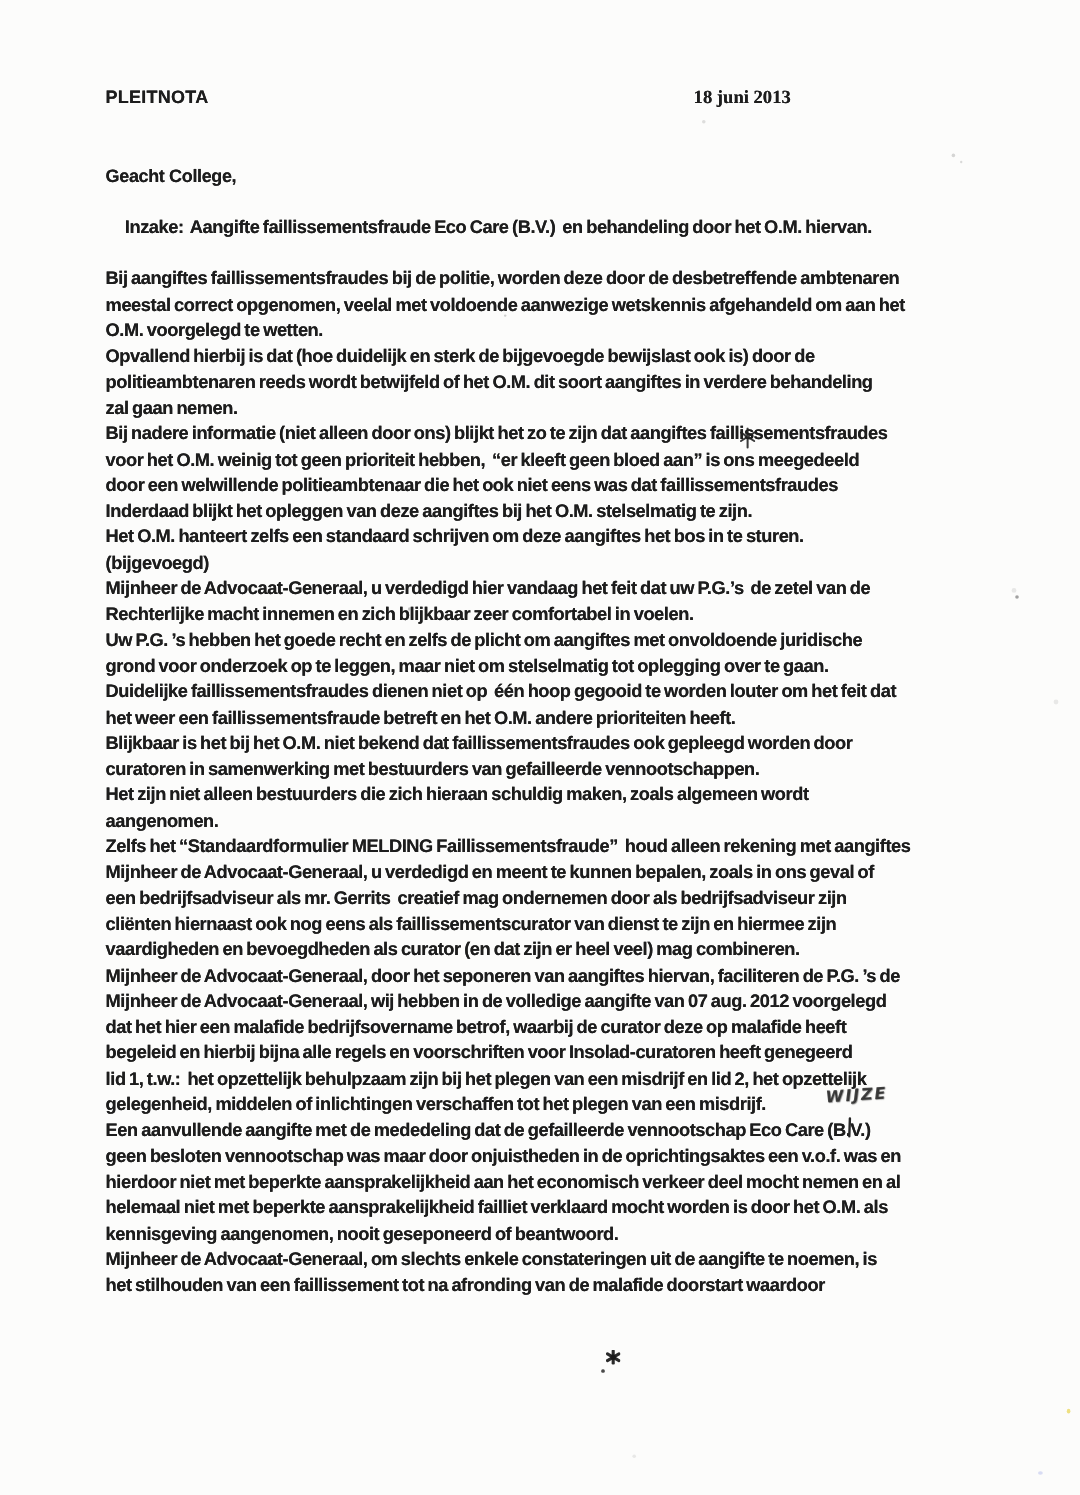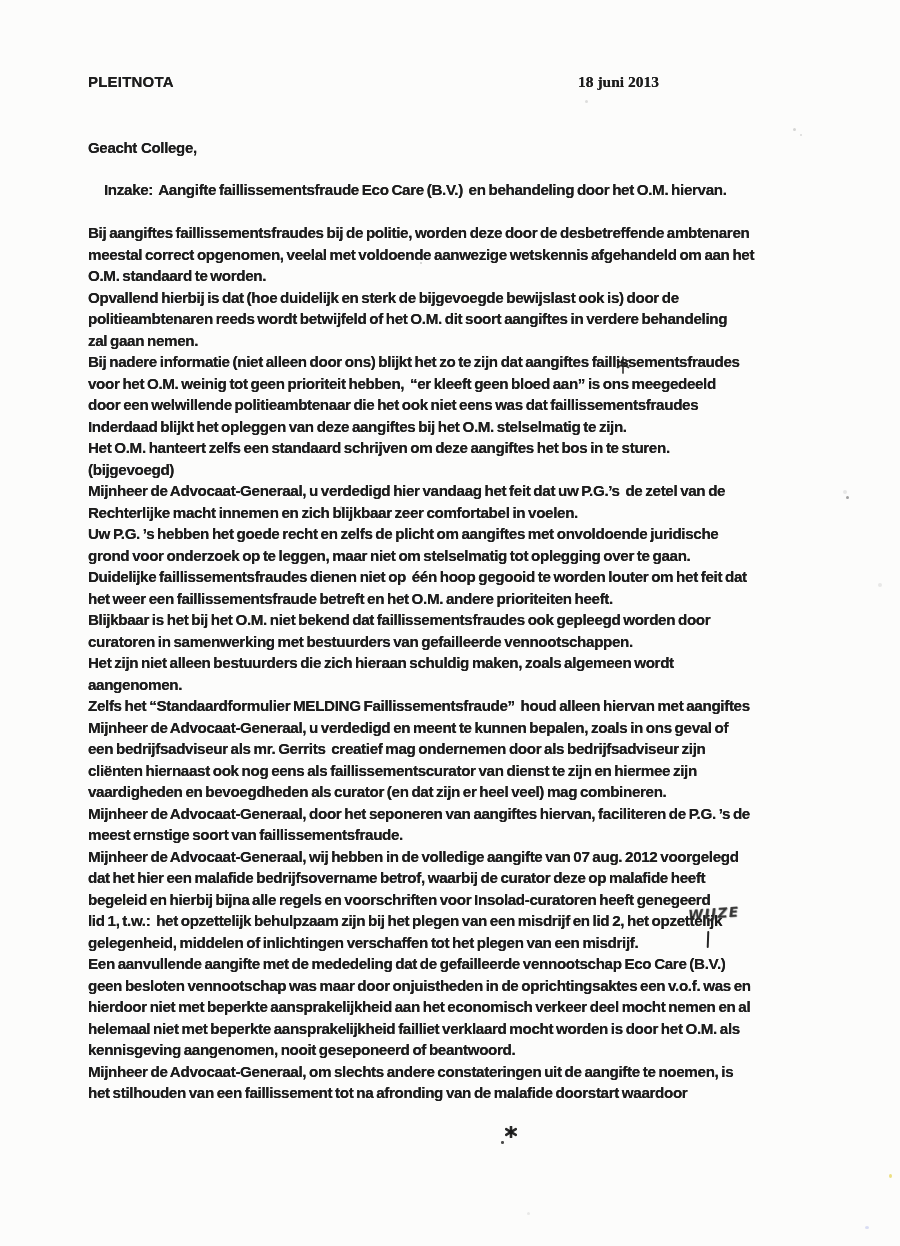--- a/index.html
+++ b/index.html
@@ -139,58 +139,57 @@
     <span class="doc-date">18 juni 2013</span>
   </div>
 
   <div class="salutation">Geacht College,</div>
 
   <div class="subject-line">Inzake:  Aangifte faillissementsfraude Eco Care (B.V.)  en behandeling door het O.M. hiervan.</div>
 
   <div class="body-text">
       <div class="body-line">Bij aangiftes faillissementsfraudes bij de politie, worden deze door de desbetreffende ambtenaren</div>
       <div class="body-line">meestal correct opgenomen, veelal met voldoende aanwezige wetskennis afgehandeld om aan het</div>
-      <div class="body-line">O.M. standaard te worden.</div>
+      <div class="body-line">O.M. voorgelegd te wetten.</div>
       <div class="body-line">Opvallend hierbij is dat (hoe duidelijk en sterk de bijgevoegde bewijslast ook is) door de</div>
       <div class="body-line">politieambtenaren reeds wordt betwijfeld of het O.M. dit soort aangiftes in verdere behandeling</div>
       <div class="body-line">zal gaan nemen.</div>
       <div class="body-line">Bij nadere informatie (niet alleen door ons) blijkt het zo te zijn dat aangiftes faillissementsfraudes</div>
       <div class="body-line">voor het O.M. weinig tot geen prioriteit hebben,  “er kleeft geen bloed aan” is ons meegedeeld</div>
       <div class="body-line">door een welwillende politieambtenaar die het ook niet eens was dat faillissementsfraudes</div>
       <div class="body-line">Inderdaad blijkt het opleggen van deze aangiftes bij het O.M. stelselmatig te zijn.</div>
       <div class="body-line">Het O.M. hanteert zelfs een standaard schrijven om deze aangiftes het bos in te sturen.</div>
       <div class="body-line">(bijgevoegd)</div>
       <div class="body-line">Mijnheer de Advocaat-Generaal, u verdedigd hier vandaag het feit dat uw P.G.’s  de zetel van de</div>
       <div class="body-line">Rechterlijke macht innemen en zich blijkbaar zeer comfortabel in voelen.</div>
       <div class="body-line">Uw P.G. ’s hebben het goede recht en zelfs de plicht om aangiftes met onvoldoende juridische</div>
       <div class="body-line">grond voor onderzoek op te leggen, maar niet om stelselmatig tot oplegging over te gaan.</div>
       <div class="body-line">Duidelijke faillissementsfraudes dienen niet op  één hoop gegooid te worden louter om het feit dat</div>
       <div class="body-line">het weer een faillissementsfraude betreft en het O.M. andere prioriteiten heeft.</div>
       <div class="body-line">Blijkbaar is het bij het O.M. niet bekend dat faillissementsfraudes ook gepleegd worden door</div>
       <div class="body-line">curatoren in samenwerking met bestuurders van gefailleerde vennootschappen.</div>
       <div class="body-line">Het zijn niet alleen bestuurders die zich hieraan schuldig maken, zoals algemeen wordt</div>
       <div class="body-line">aangenomen.</div>
-      <div class="body-line">Zelfs het “Standaardformulier MELDING Faillissementsfraude”  houd alleen hiervan met aangiftes</div>
+      <div class="body-line">Zelfs het “Standaardformulier MELDING Faillissementsfraude”  houd alleen rekening met aangiftes</div>
       <div class="body-line">Mijnheer de Advocaat-Generaal, u verdedigd en meent te kunnen bepalen, zoals in ons geval of</div>
       <div class="body-line">een bedrijfsadviseur als mr. Gerrits  creatief mag ondernemen door als bedrijfsadviseur zijn</div>
       <div class="body-line">cliënten hiernaast ook nog eens als faillissementscurator van dienst te zijn en hiermee zijn</div>
       <div class="body-line">vaardigheden en bevoegdheden als curator (en dat zijn er heel veel) mag combineren.</div>
       <div class="body-line">Mijnheer de Advocaat-Generaal, door het seponeren van aangiftes hiervan, faciliteren de P.G. ’s de</div>
-      <div class="body-line">meest ernstige soort van faillissementsfraude.</div>
       <div class="body-line">Mijnheer de Advocaat-Generaal, wij hebben in de volledige aangifte van 07 aug. 2012 voorgelegd</div>
       <div class="body-line">dat het hier een malafide bedrijfsovername betrof, waarbij de curator deze op malafide heeft</div>
       <div class="body-line">begeleid en hierbij bijna alle regels en voorschriften voor Insolad-curatoren heeft genegeerd</div>
       <div class="body-line">lid 1, t.w.:  het opzettelijk behulpzaam zijn bij het plegen van een misdrijf en lid 2, het opzettelijk</div>
       <div class="body-line">gelegenheid, middelen of inlichtingen verschaffen tot het plegen van een misdrijf.</div>
       <div class="body-line">Een aanvullende aangifte met de mededeling dat de gefailleerde vennootschap Eco Care (B.V.)</div>
       <div class="body-line">geen besloten vennootschap was maar door onjuistheden in de oprichtingsaktes een v.o.f. was en</div>
       <div class="body-line">hierdoor niet met beperkte aansprakelijkheid aan het economisch verkeer deel mocht nemen en al</div>
       <div class="body-line">helemaal niet met beperkte aansprakelijkheid failliet verklaard mocht worden is door het O.M. als</div>
       <div class="body-line">kennisgeving aangenomen, nooit geseponeerd of beantwoord.</div>
-      <div class="body-line">Mijnheer de Advocaat-Generaal, om slechts andere constateringen uit de aangifte te noemen, is</div>
+      <div class="body-line">Mijnheer de Advocaat-Generaal, om slechts enkele constateringen uit de aangifte te noemen, is</div>
       <div class="body-line">het stilhouden van een faillissement tot na afronding van de malafide doorstart waardoor</div>
     </div>
 
   <div class="hw-asterisk-top">
     <svg width="14" height="20" viewBox="0 0 14 20">
       <g stroke="#1f1f1f" stroke-width="1.7" stroke-linecap="round" opacity="0.88">
         <line x1="7" y1="1" x2="7" y2="17"></line>
         <line x1="1.5" y1="4.5" x2="12.5" y2="11.5"></line>
         <line x1="12.5" y1="4.5" x2="1.5" y2="11.5"></line>
       </g>

